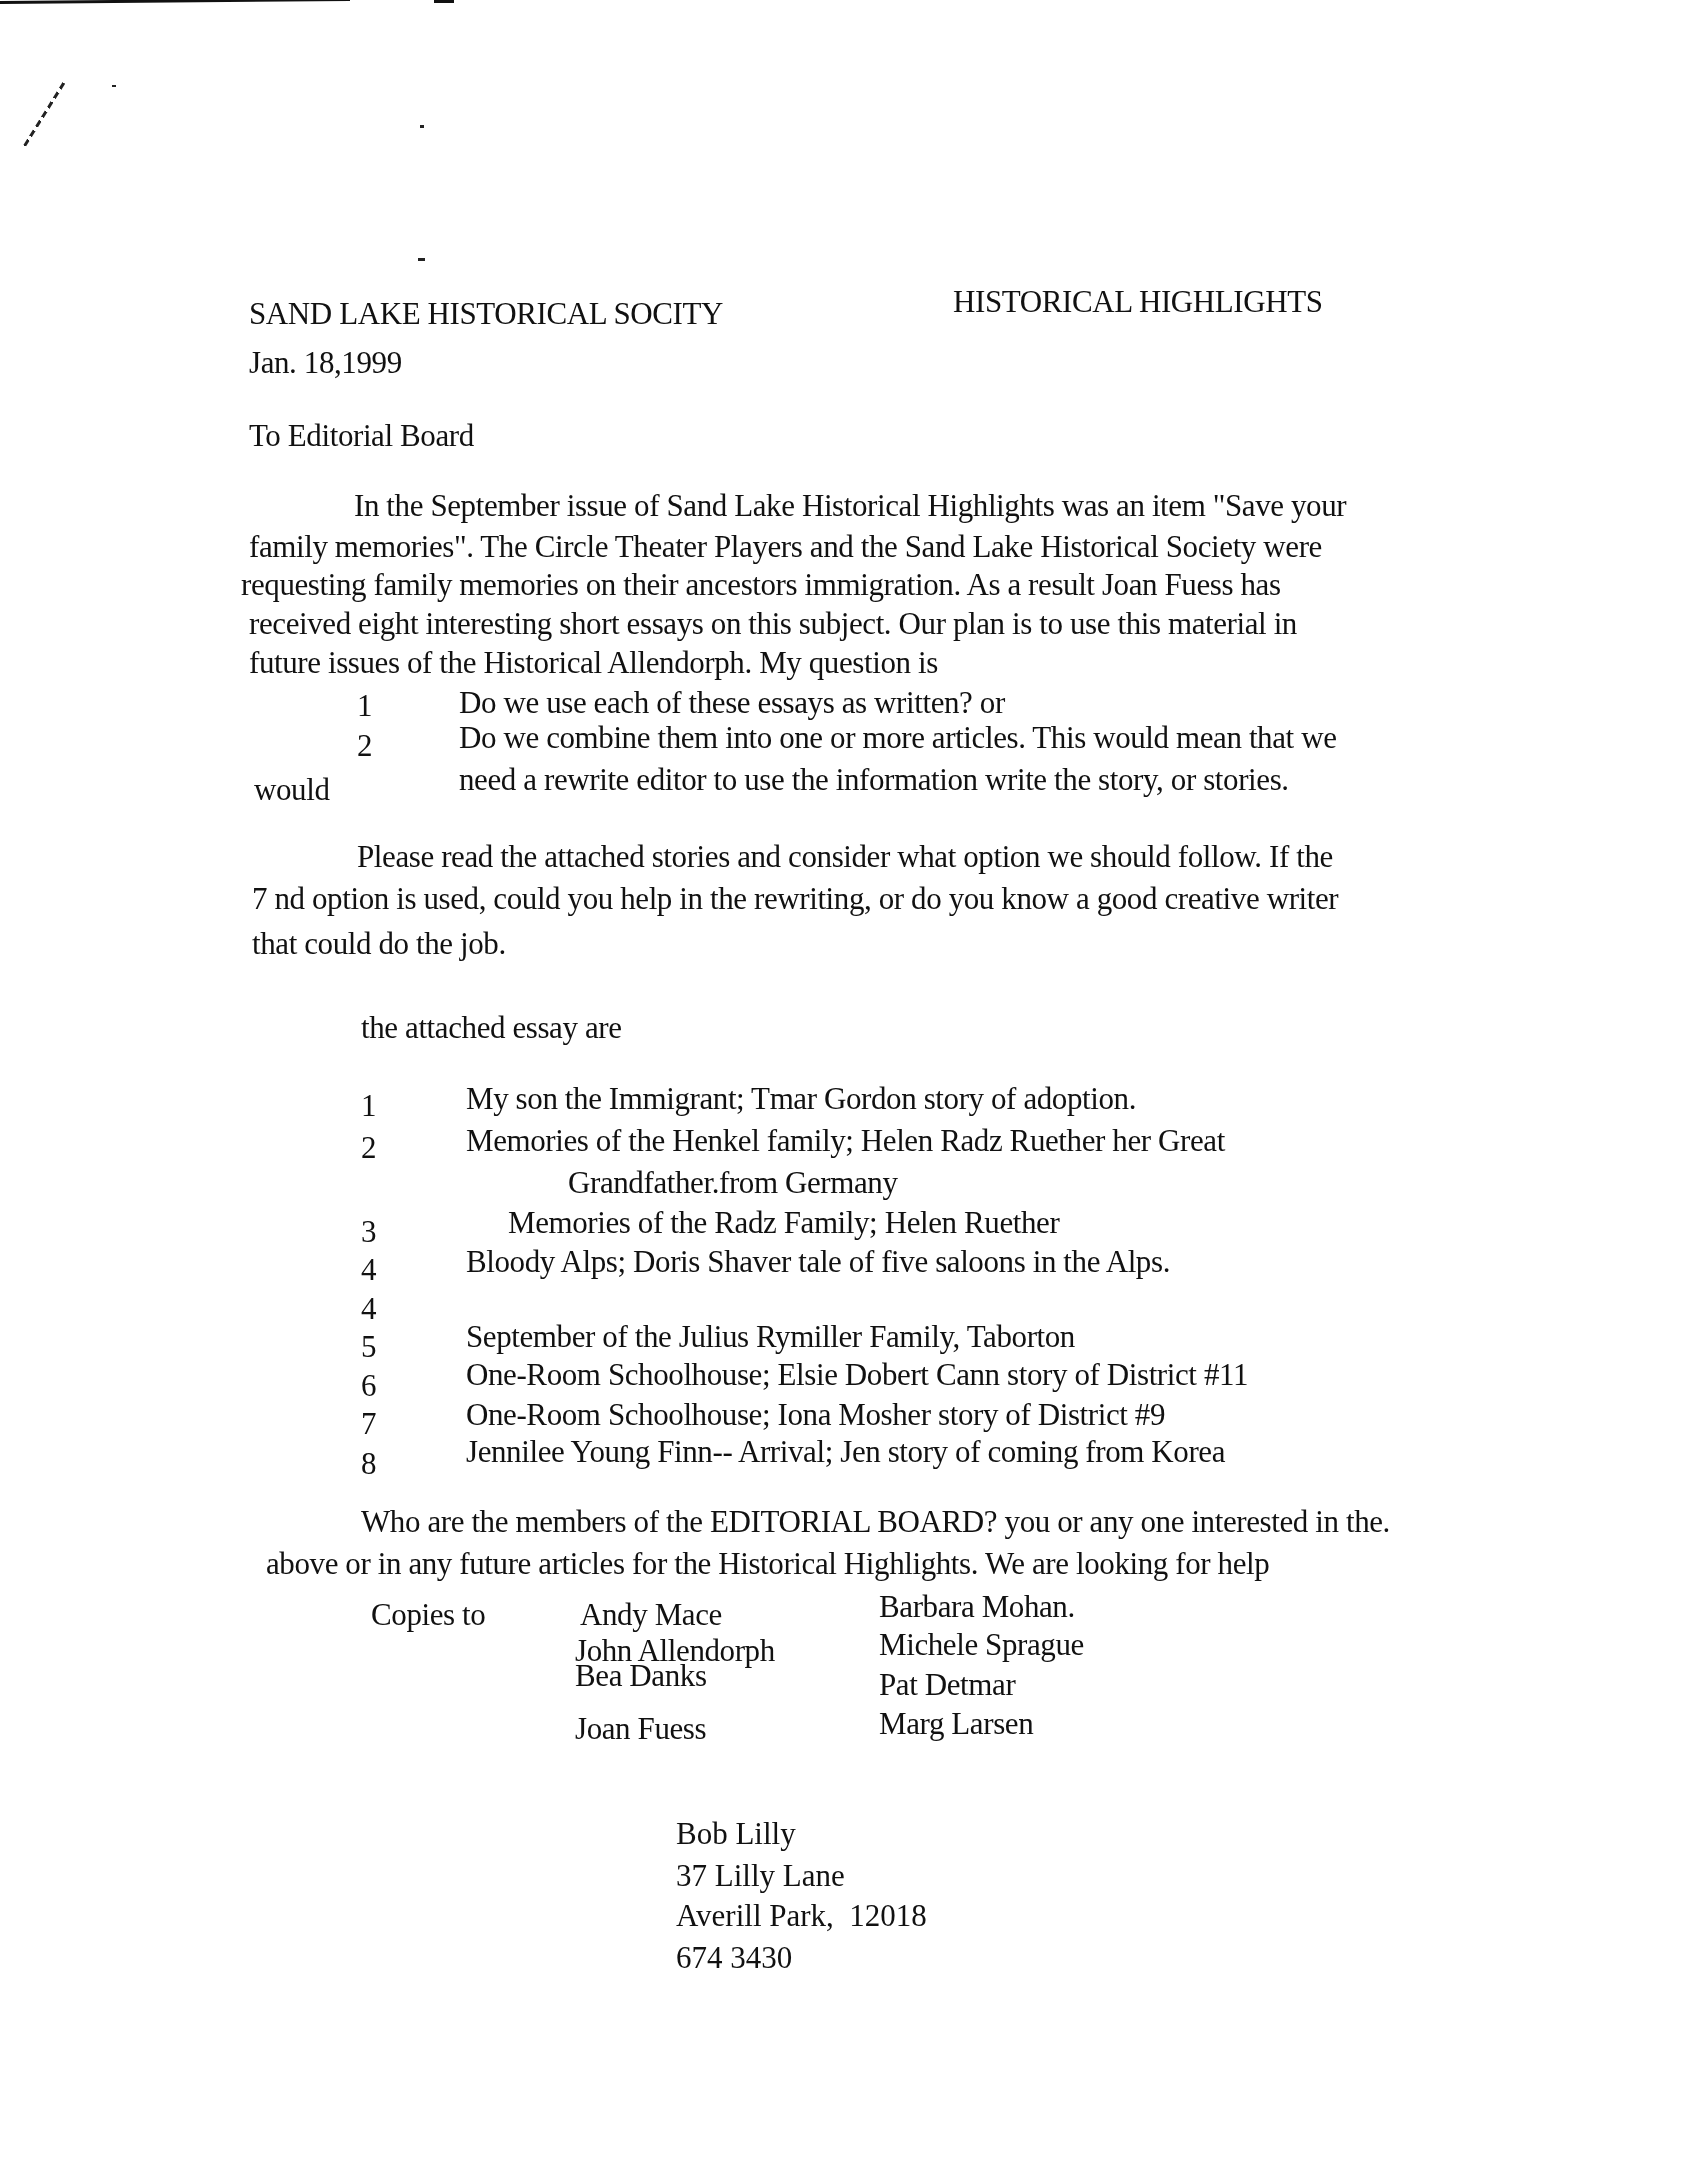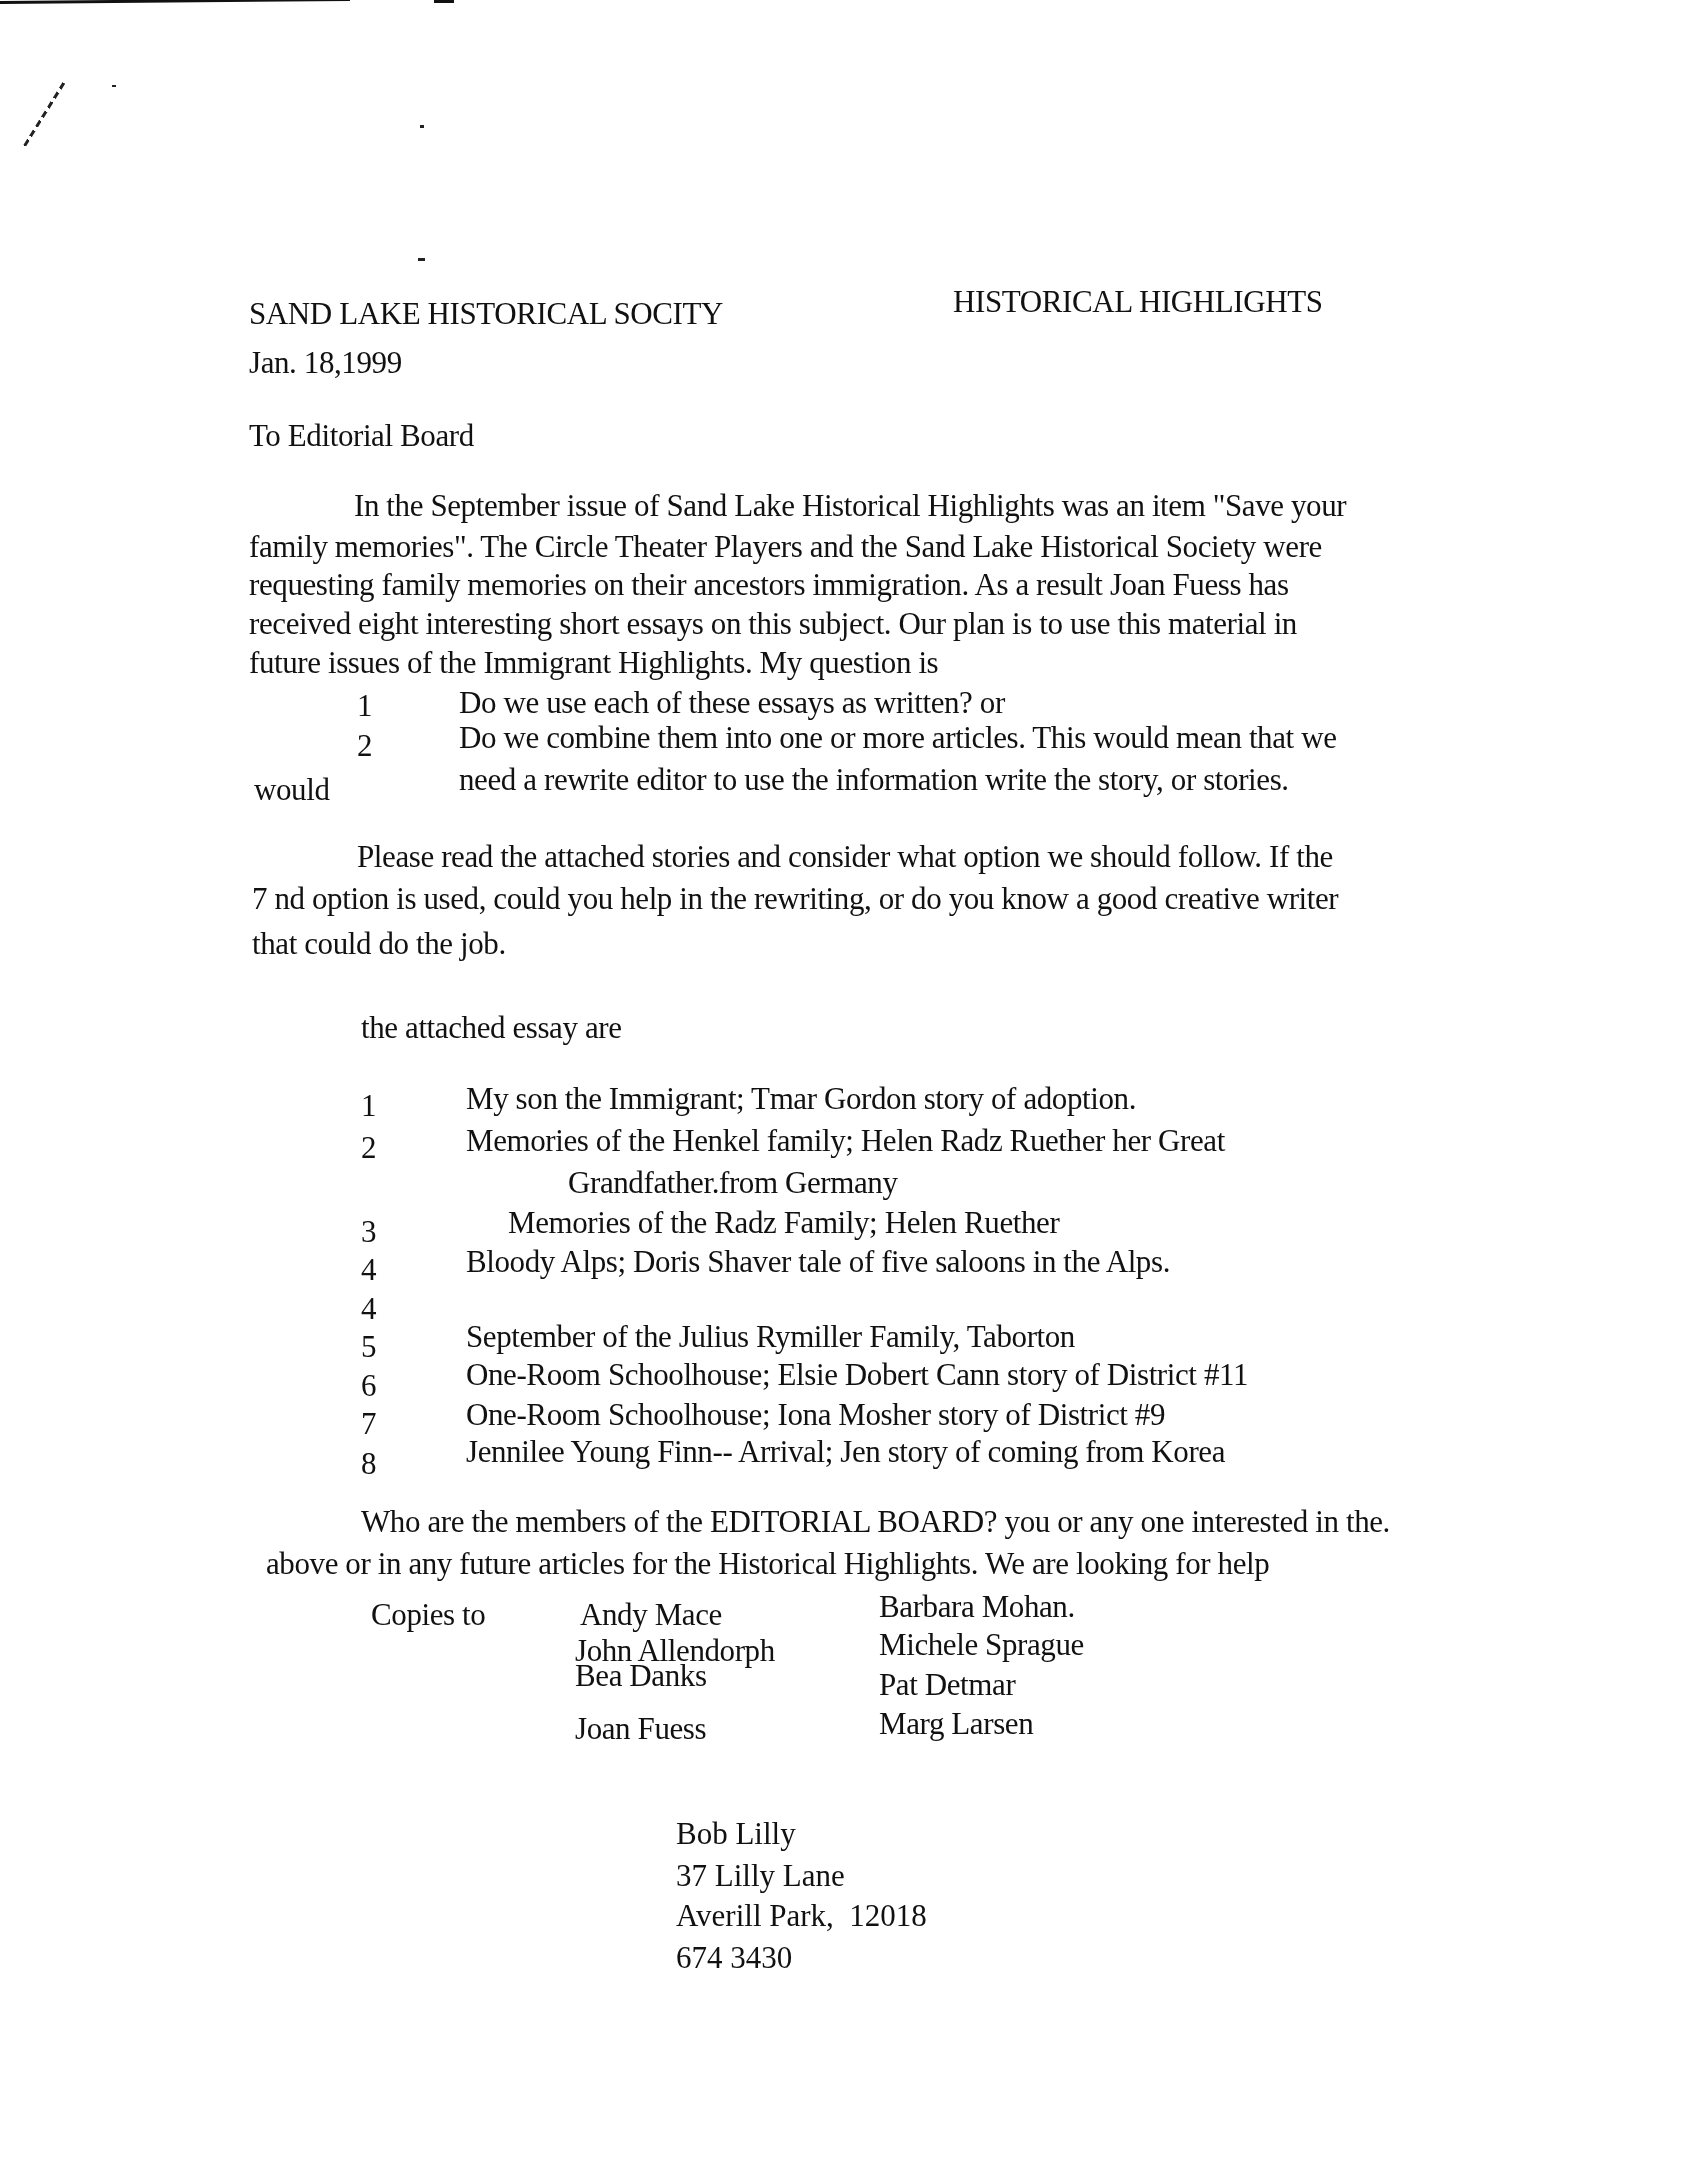--- a/index.html
+++ b/index.html
@@ -30,23 +30,23 @@
 
   <div class="abs txt" style="left:249px;top:298px;">SAND LAKE HISTORICAL SOCITY</div>
   <div class="abs txt" style="left:953px;top:286px;">HISTORICAL HIGHLIGHTS</div>
   <div class="abs txt" style="left:249px;top:347px;">Jan. 18,1999</div>
 
   <div class="abs txt" style="left:249px;top:420px;">To Editorial Board</div>
 
   <div>
     <div class="abs txt" style="left:354px;top:490px;">In the September issue of Sand Lake Historical Highlights was an item "Save your</div>
     <div class="abs txt" style="left:249px;top:531px;">family memories". The Circle Theater Players and the Sand Lake Historical Society were</div>
-    <div class="abs txt" style="left:249px;top:569px;">requesting family memories on their ancestors immigration. As a result Joan Fuess has</div>
+    <div class="abs txt" style="left:241px;top:569px;">requesting family memories on their ancestors immigration. As a result Joan Fuess has</div>
     <div class="abs txt" style="left:249px;top:608px;">received eight interesting short essays on this subject. Our plan is to use this material in</div>
-    <div class="abs txt" style="left:249px;top:647px;">future issues of the Immigrant Highlights. My question is</div>
+    <div class="abs txt" style="left:249px;top:647px;">future issues of the Historical Allendorph. My question is</div>
   </div>
 
   <div>
     <div class="abs txt" style="left:357px;top:690px;">1</div>
     <div class="abs txt" style="left:459px;top:687px;">Do we use each of these essays as written? or</div>
     <div class="abs txt" style="left:357px;top:730px;">2</div>
     <div class="abs txt" style="left:459px;top:722px;">Do we combine them into one or more articles. This would mean that we</div>
     <div class="abs txt" style="left:254px;top:774px;">would</div>
     <div class="abs txt" style="left:459px;top:764px;">need a rewrite editor to use the information write the story, or stories.</div>
   </div>

